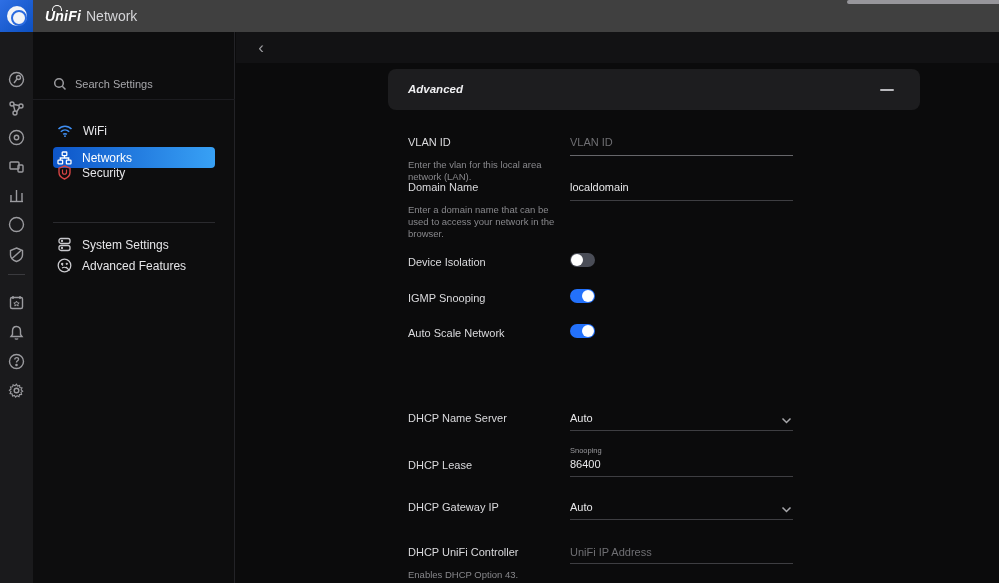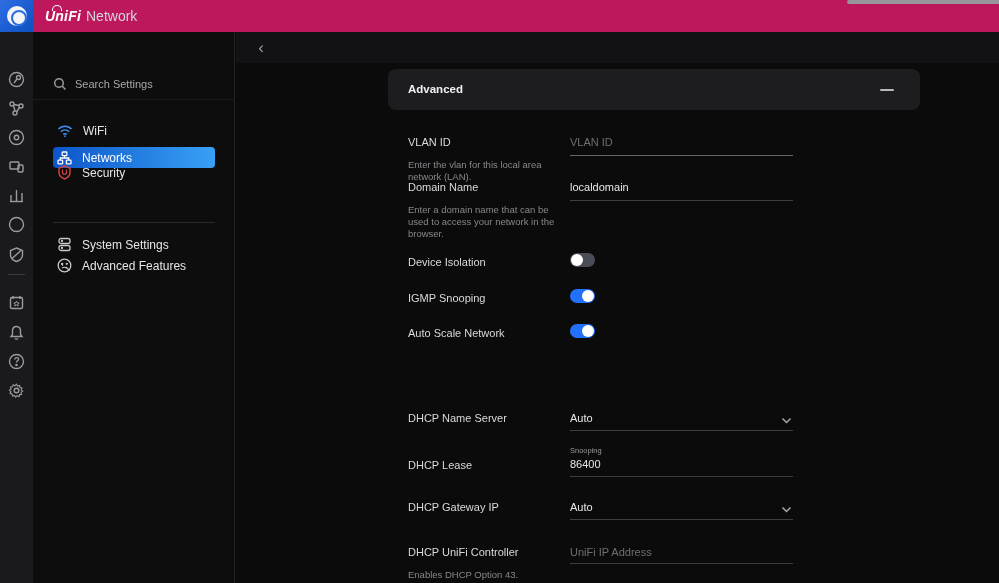--- a/index.html
+++ b/index.html
@@ -1,20 +1,20 @@
 <!DOCTYPE html>
 <html><head>
 <meta charset="utf-8">
 <style>
   * { margin:0; padding:0; box-sizing:border-box; }
   html,body { width:999px; height:583px; overflow:hidden; background:#0b0b0c;
     font-family:"Liberation Sans", sans-serif; -webkit-font-smoothing:antialiased; }
 
   
-  .app-header { position:absolute; top:0; left:0; width:999px; height:32px; background:#be185d; z-index:5; }
+  .app-header { position:absolute; top:0; left:0; width:999px; height:32px; background:#404040; z-index:5; }
   .logo-sq { position:absolute; top:0; left:0; width:33px; height:32px;
     background:linear-gradient(135deg,#2e6fe4,#0c4fc0); display:flex; align-items:center; justify-content:center; cursor:pointer; }
   .logo-disc { width:20px; height:20px; border-radius:50%; background:#f2f4f7; position:relative; }
   .logo-disc::after { content:""; position:absolute; top:4px; left:4px; width:12px; height:12px;
     border-radius:50%; border:2.5px solid #2a6be0; }
   .brand { position:absolute; left:45px; top:0; height:32px; display:flex; align-items:center; gap:5px; }
   .brand .b1 { color:#fff; font-weight:bold; font-style:italic; font-size:14px; letter-spacing:.2px; position:relative; }
   .brand .b1::before { content:""; position:absolute; top:-3px; left:7px; width:8px; height:5px;
     border:1.3px solid #fff; border-bottom:none; border-radius:8px 8px 0 0; }
   .brand .b2 { color:#d5d5d8; font-size:14px; font-weight:400; }
@@ -46,21 +46,21 @@
   .main { position:absolute; top:32px; left:236px; width:763px; height:551px; background:#0b0b0c; }
   .main-band { position:absolute; top:0; left:0; width:763px; height:31px; background:#121214; }
   .back-btn { position:absolute; left:14px; top:5px; width:22px; height:22px; display:flex; align-items:center;
     justify-content:center; cursor:pointer; color:#9b9b9f; font-size:17px; }
   .page-title { position:absolute; left:152px; width:532px; top:8px; text-align:center; color:#f2f2f4;
     font-size:12.5px; font-weight:bold; letter-spacing:.3px;margin-top:40px; }
   .content { position:absolute; top:31px; left:0; width:763px; height:520px; }
 
   .section-card { position:absolute; top:6px; left:152px; width:532px; height:41px; background:#1d1d1f;
     border-radius:8px; }
-  .section-title { position:absolute; left:20px; top:14px; color:#f0f0f2; font-size:11.5px; font-weight:bold; }
+  .section-title { position:absolute; left:20px; top:14px; color:#f0f0f2; font-size:11.5px; font-weight:bold;font-style:italic; }
   .collapse-btn { position:absolute; right:26px; top:13px; width:15px; height:15px; cursor:pointer;
     display:flex; align-items:center; justify-content:center; }
   .collapse-btn .dash { width:14px; height:2px; background:#b9b9bd; border-radius:1px; }
 
   .frow { position:absolute; left:152px; width:532px; }
   .flabel { position:absolute; left:20px; top:0; width:165px; color:#dadadd; font-size:11px; }
   .fhelp { position:absolute; left:20px; top:15px; width:150px; color:#88888c; font-size:9.5px; line-height:12px;margin-top:8px; }
   .fctrl { position:absolute; left:182px; top:0; width:223px; }
   .fvalue { color:#e8e8ea; font-size:11px; display:block; }
   .fvalue.ph { color:#6f6f73; }

